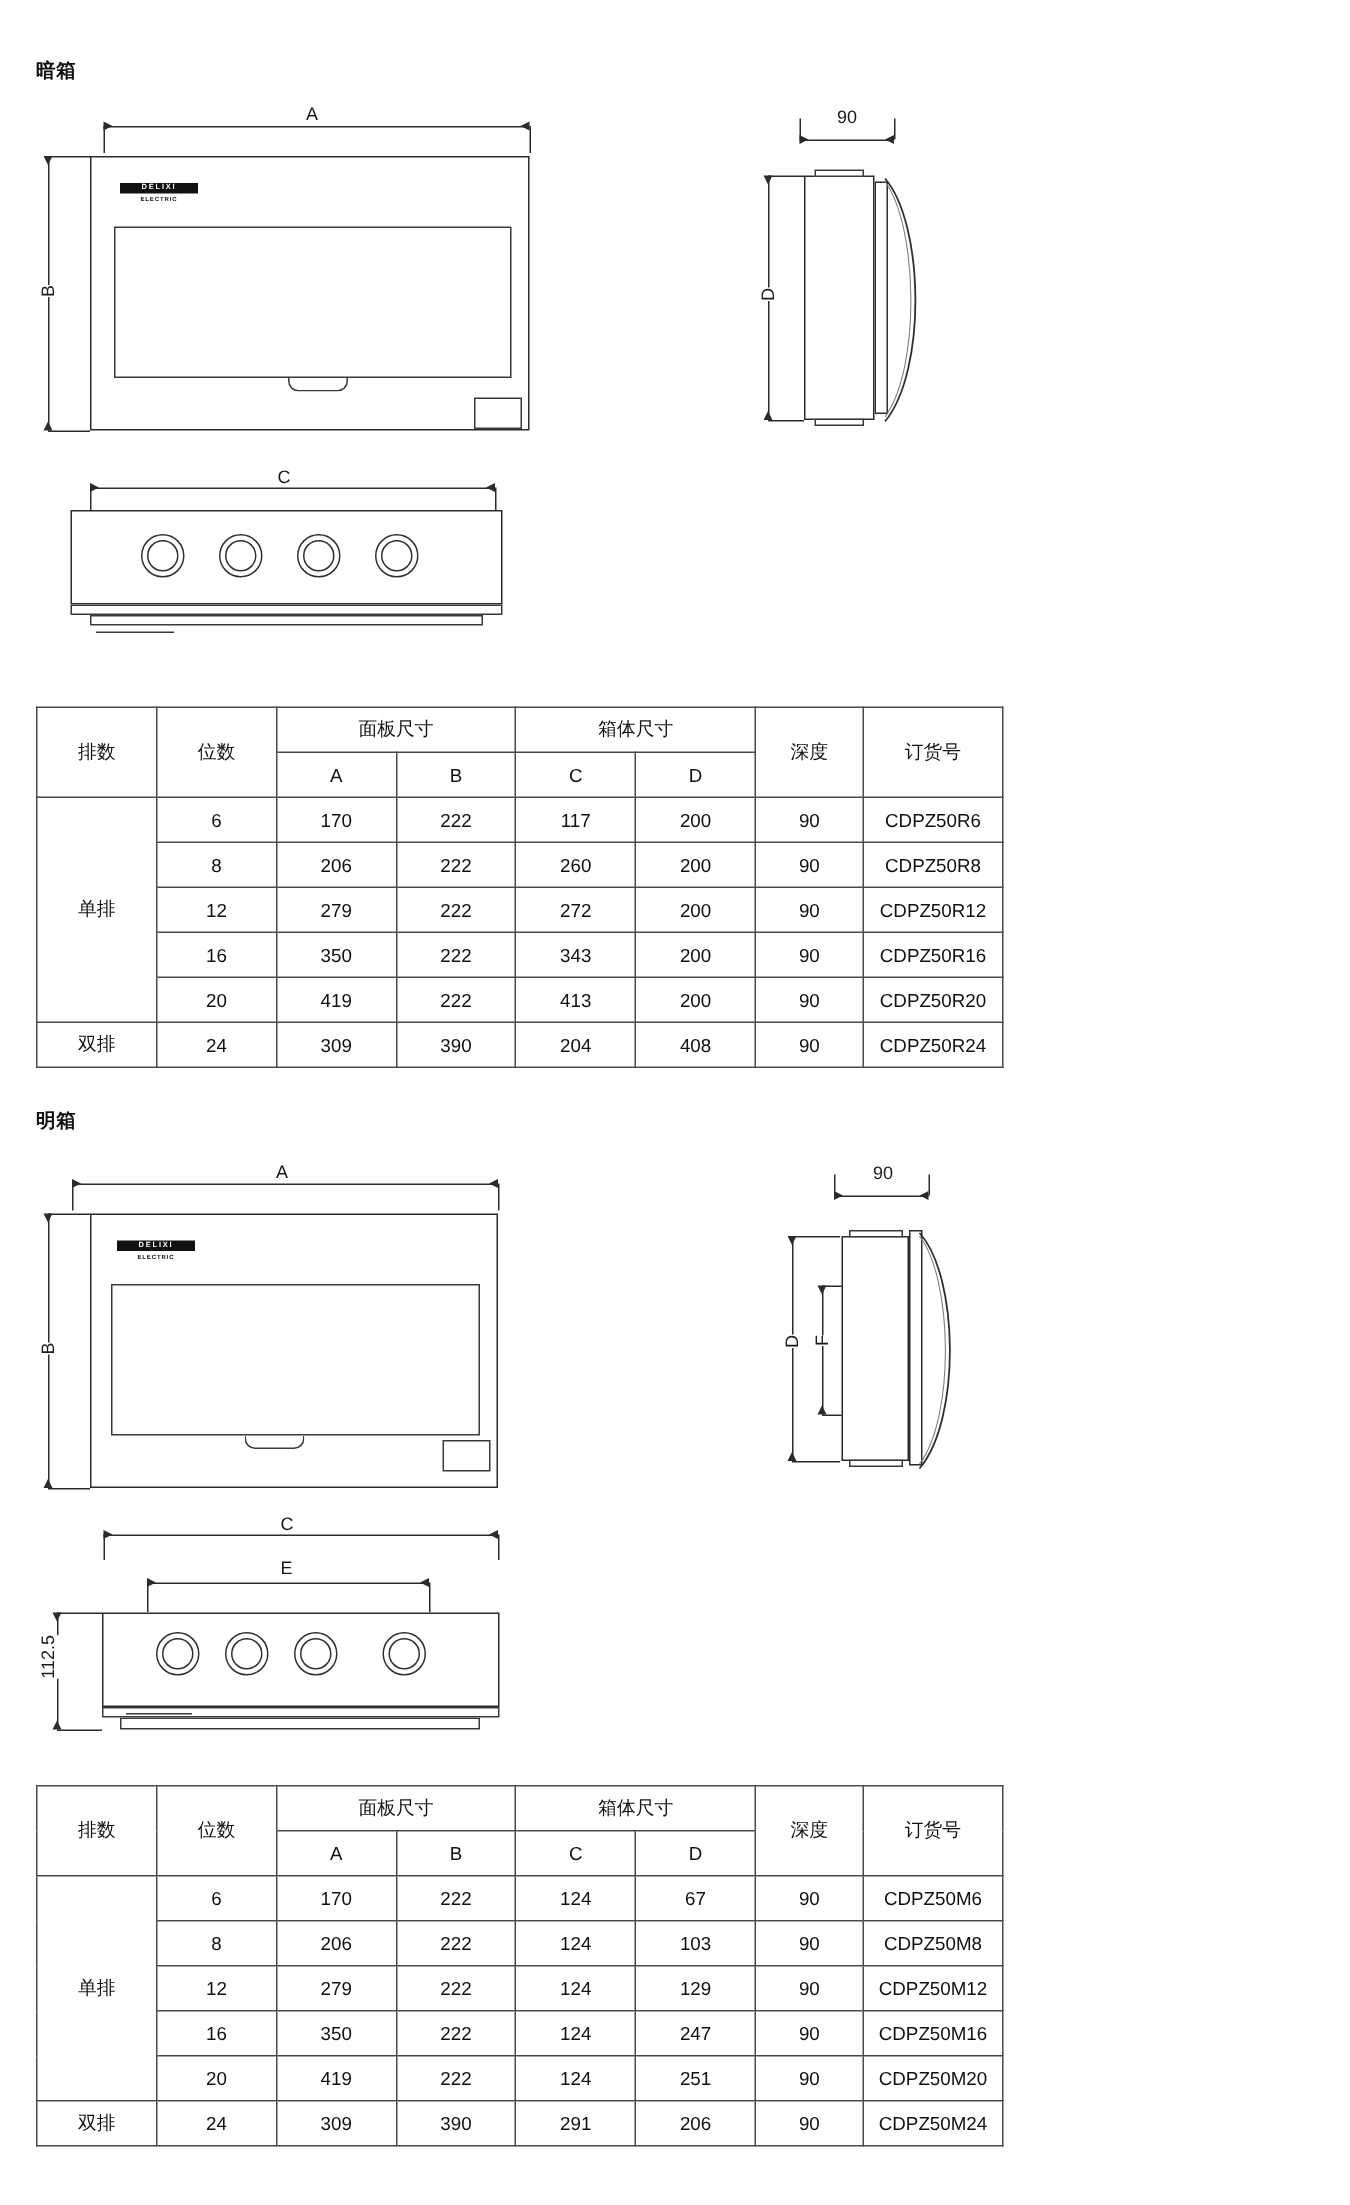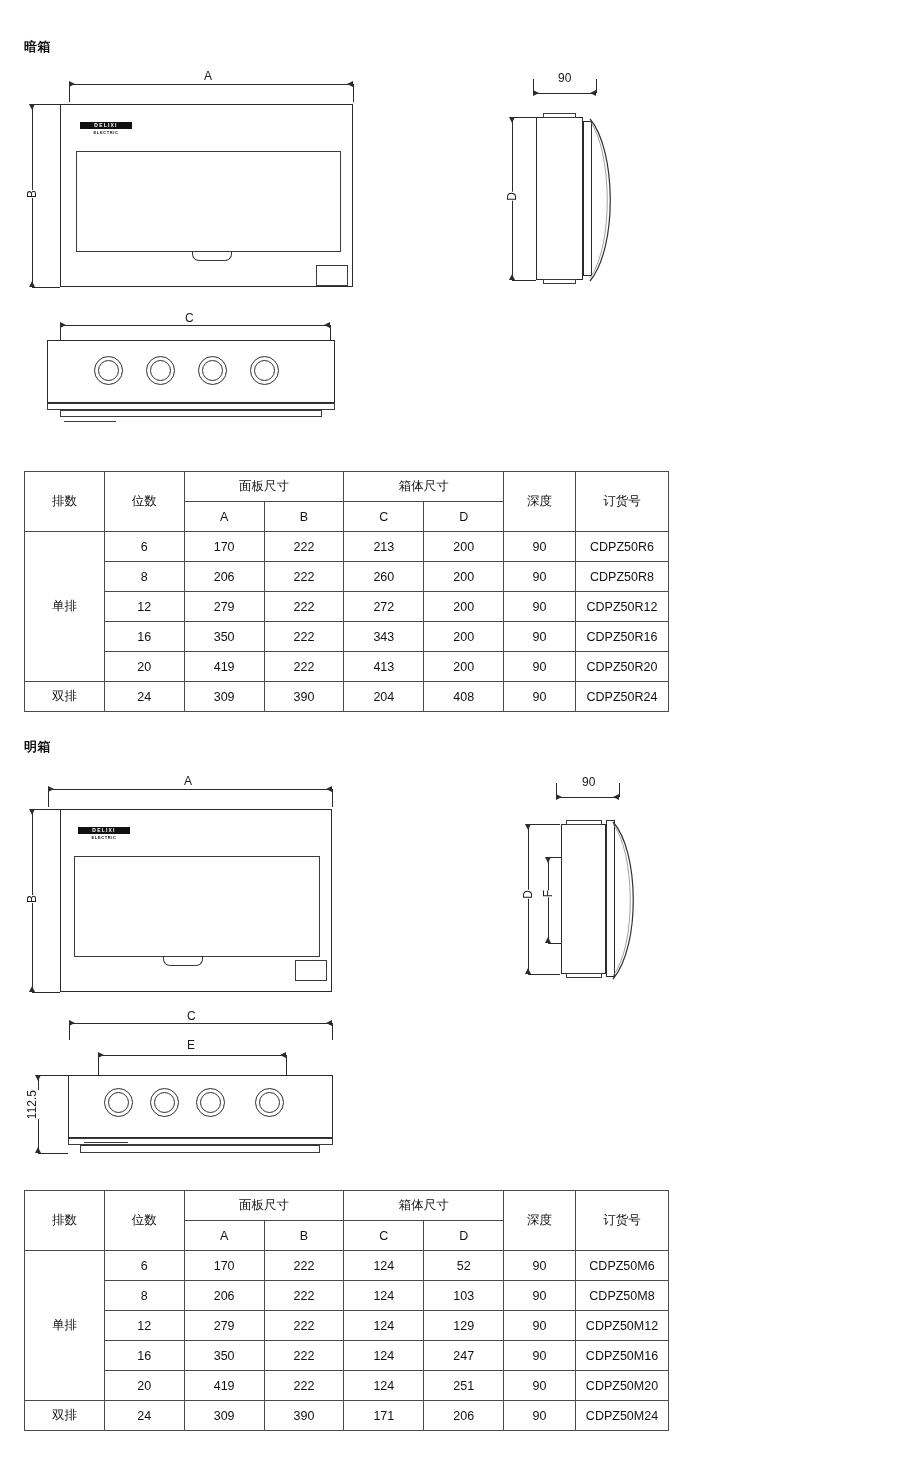--- a/index.html
+++ b/index.html
@@ -281,21 +281,21 @@
         <th class="col-b">B</th>
         <th class="col-c">C</th>
         <th class="col-d">D</th>
       </tr>
 
       <tr>
         <td rowspan="5">单排</td>
         <td>6</td>
         <td>170</td>
         <td>222</td>
-        <td>213</td>
+        <td>117</td>
         <td>200</td>
         <td>90</td>
         <td class="ordercell">CDPZ50R6</td>
       </tr>
       <tr>
         <td>8</td>
         <td>206</td>
         <td>222</td>
         <td>260</td>
         <td>200</td>
@@ -450,21 +450,21 @@
         <th class="col-c">C</th>
         <th class="col-d">D</th>
       </tr>
 
       <tr>
         <td rowspan="5">单排</td>
         <td>6</td>
         <td>170</td>
         <td>222</td>
         <td>124</td>
-        <td>52</td>
+        <td>67</td>
         <td>90</td>
         <td class="ordercell">CDPZ50M6</td>
       </tr>
       <tr>
         <td>8</td>
         <td>206</td>
         <td>222</td>
         <td>124</td>
         <td>103</td>
         <td>90</td>
@@ -495,21 +495,21 @@
         <td>124</td>
         <td>251</td>
         <td>90</td>
         <td class="ordercell">CDPZ50M20</td>
       </tr>
       <tr>
         <td>双排</td>
         <td>24</td>
         <td>309</td>
         <td>390</td>
-        <td>171</td>
+        <td>291</td>
         <td>206</td>
         <td>90</td>
         <td class="ordercell">CDPZ50M24</td>
       </tr>
     </tbody>
   </table>
 
 </div>
 
 </body></html>

